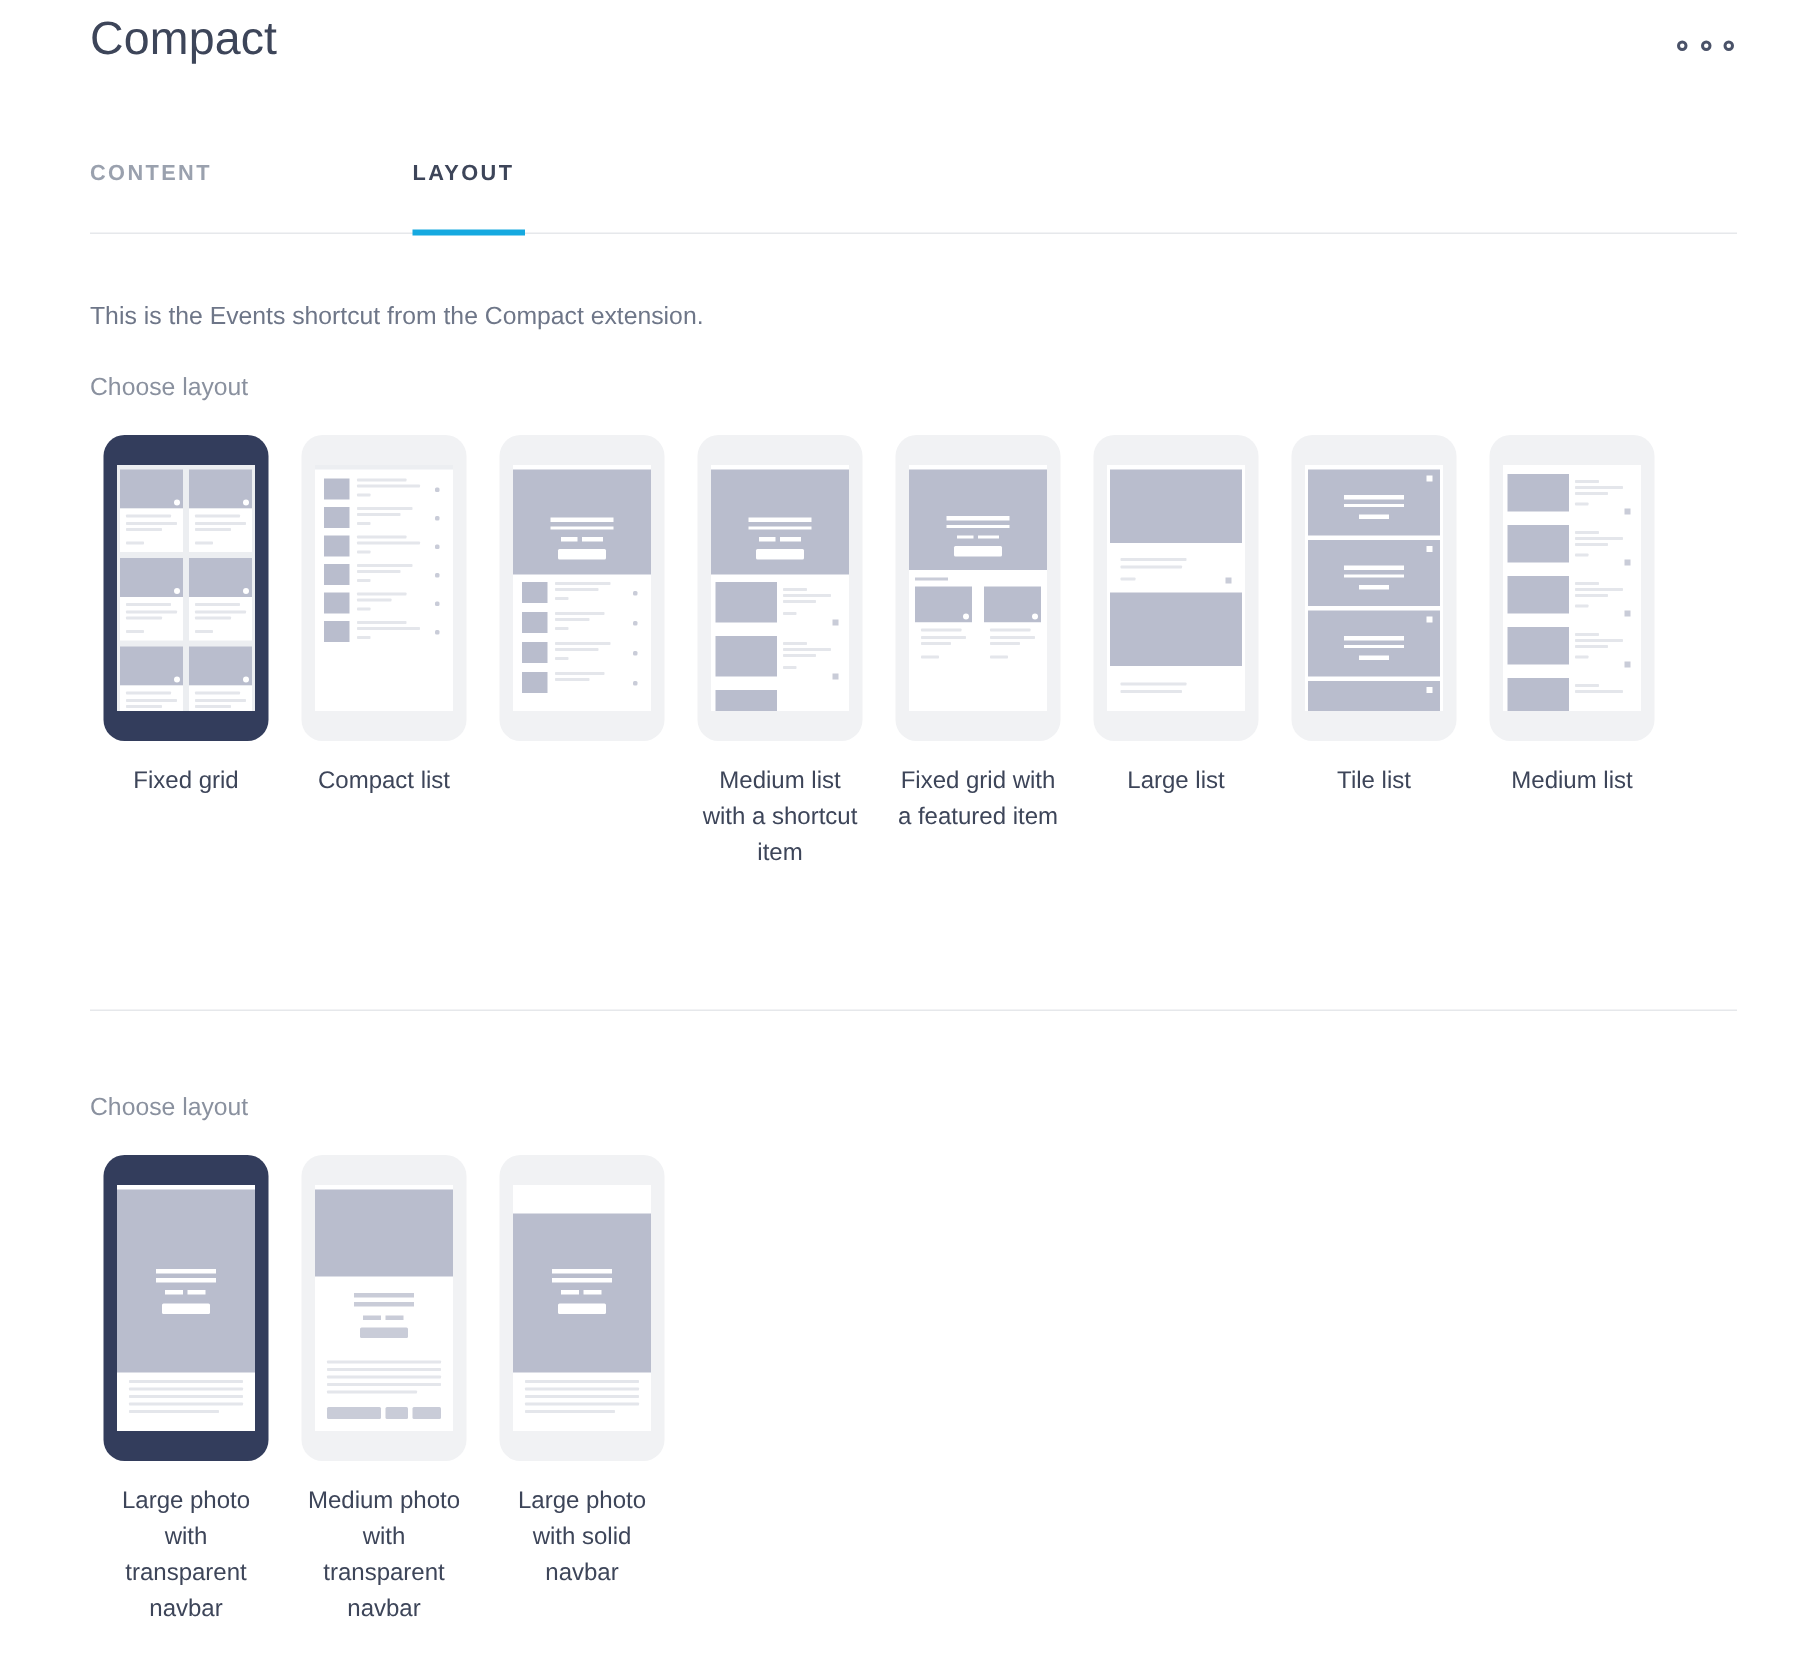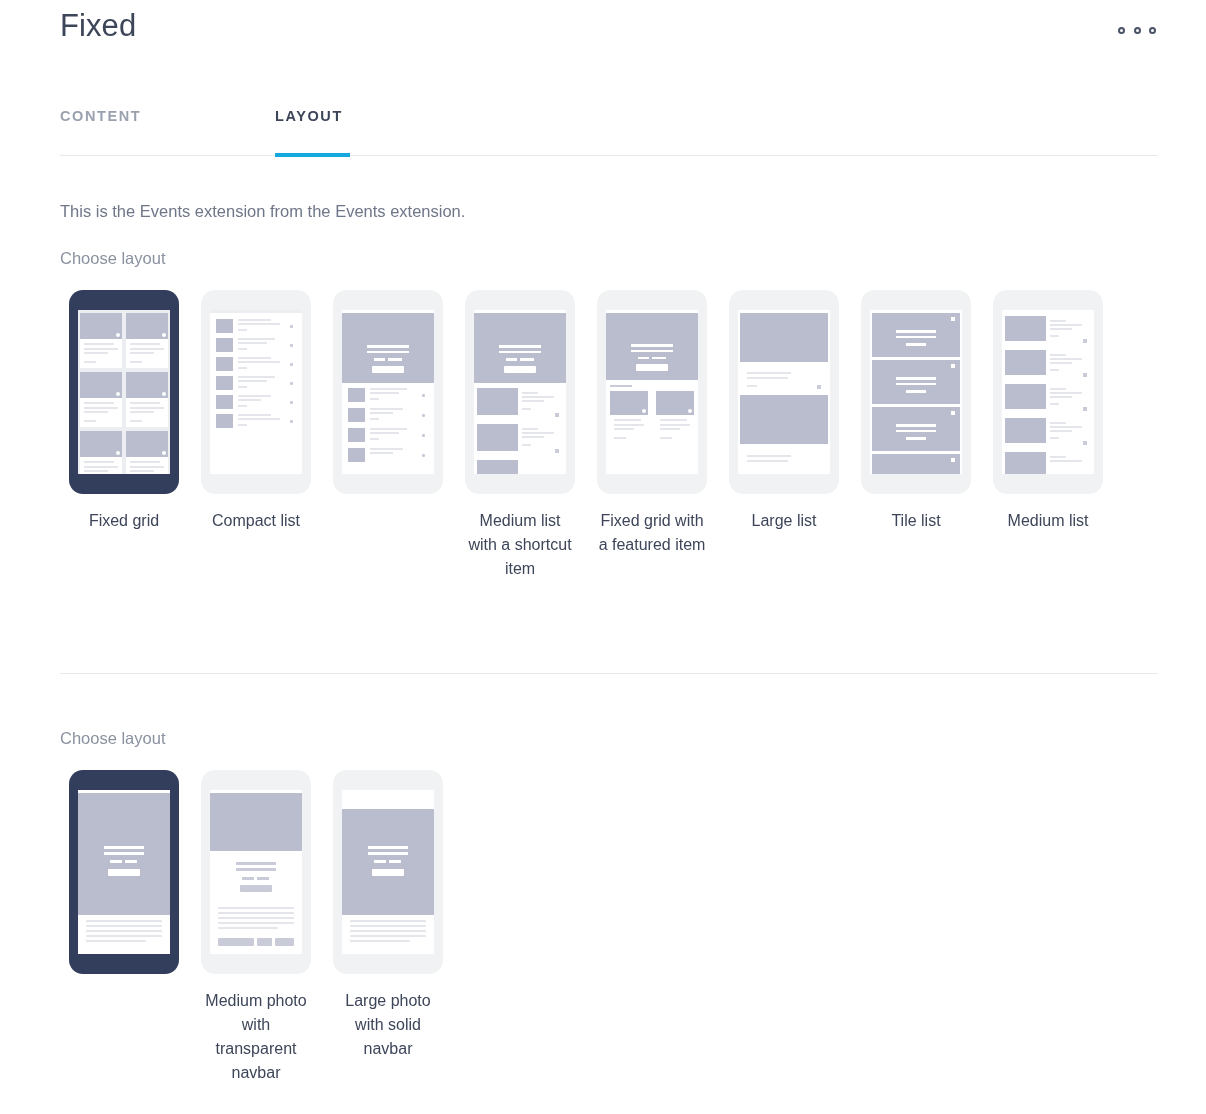--- a/index.html
+++ b/index.html
@@ -113,35 +113,35 @@
   .dot-sm { background: #c9ccd8; position: absolute; }
   .dot-w { background: #ffffff; position: absolute; }
   .sep { background: #eceef1; position: absolute; }
 </style>
 </head>
 <body>
 
 <div class="page">
 
   <div class="header">
-    <div class="page-title">Fixed</div>
+    <div class="page-title">Compact</div>
     <div class="overflow-btn">
       <span class="dot"></span>
       <span class="dot"></span>
       <span class="dot"></span>
     </div>
   </div>
 
   <div class="tabs">
     <div class="tab tab-content">CONTENT</div>
     <div class="tab tab-layout">LAYOUT</div>
     <div class="tab-underline"></div>
   </div>
 
-  <div class="description">This is the Events extension from the Events extension.</div>
+  <div class="description">This is the Events shortcut from the Compact extension.</div>
   <div class="choose-label-1">Choose layout</div>
 
   <div class="options-row row-1">
 
     <div class="option selected">
       <div class="phone">
         <div class="screen bg-grey" style="background:#eceef1;">
           <div class="img" style="left:2px;  top:3px;  width:42px; height:26px;"></div>
           <div class="dot-w" style="left:38px; top:23px; width:4px;  height:4px; border-radius:50%;"></div>
           <div class="card" style="left:2px;  top:29px; width:42px; height:29px;"></div>
@@ -443,20 +443,21 @@
           <div class="bar-w" style="left:47px; top:70px; width:12px; height:3px;"></div>
           <div class="bar-w" style="left:30px; top:79px; width:32px; height:7px; border-radius:1px;"></div>
 
           <div class="bar" style="left:8px; top:130px; width:76px; height:2px;"></div>
           <div class="bar" style="left:8px; top:135px; width:76px; height:2px;"></div>
           <div class="bar" style="left:8px; top:140px; width:76px; height:2px;"></div>
           <div class="bar" style="left:8px; top:145px; width:76px; height:2px;"></div>
           <div class="bar" style="left:8px; top:150px; width:60px; height:2px;"></div>
         </div>
       </div>
+      <div class="option-label">Large photo with transparent navbar</div>
     </div>
 
     <div class="option">
       <div class="phone">
         <div class="screen">
           <div class="img" style="left:0; top:3px; width:92px; height:58px;"></div>
 
           <div class="bar-d" style="left:26px; top:72px; width:40px; height:2.5px;"></div>
           <div class="bar-d" style="left:26px; top:78px; width:40px; height:3px;"></div>
           <div class="bar-d" style="left:32px; top:87px; width:12px; height:3px;"></div>

